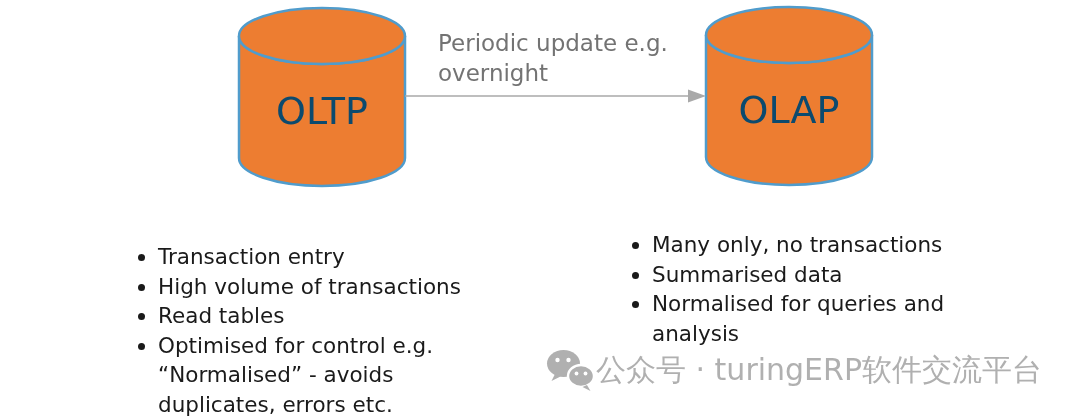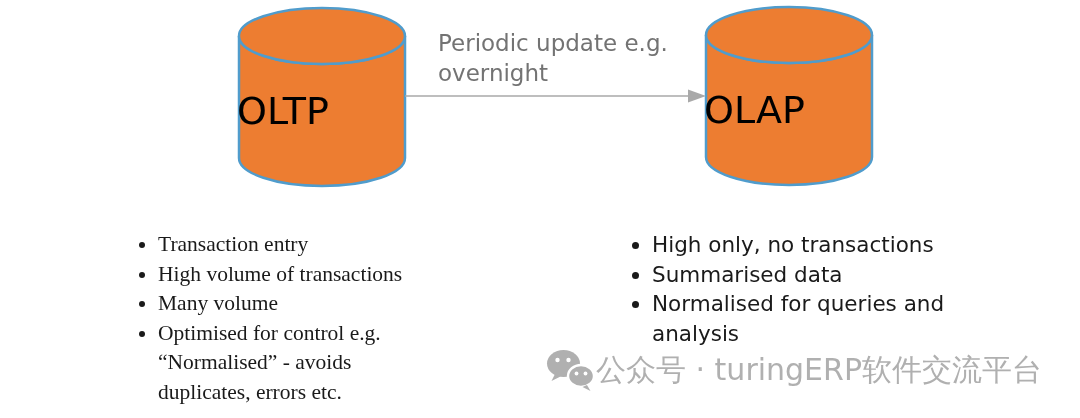--- a/index.html
+++ b/index.html
@@ -7,21 +7,21 @@
     position:relative;
     width:1080px;height:418px;
     background:#ffffff;
     font-family:"DejaVu Sans","Liberation Sans",sans-serif;
     color:#1a1a1a;
     overflow:hidden;
   }
   .cyl{position:absolute;margin:0;width:170px;height:182px;}
   .db-label{
     position:absolute;left:0;right:0;top:86px;
-    text-align:left;font-size:38px;line-height:1;color:#000000;
+    text-align:center;font-size:38px;line-height:1;color:#0c4a6e;
   }
   .arrow-svg{position:absolute;left:405px;top:87px;}
   .arrow-label{
     position:absolute;left:438px;top:28px;width:260px;
     font-size:23px;line-height:30px;white-space:pre-line;color:#737373;
   }
   ul.blist{
     position:absolute;margin:0;padding:0 0 0 38px;width:400px;
     list-style:disc outside;
     font-size:21.5px;line-height:29.5px;
@@ -56,31 +56,31 @@
   </figure>
 
   <svg class="arrow-svg" width="302" height="18" viewBox="0 0 302 18">
     <line x1="0" y1="9" x2="284" y2="9" stroke="#A9A9A9" stroke-width="1.6"></line>
     <polygon points="283,2.5 301,9 283,15.5" fill="#A9A9A9"></polygon>
   </svg>
 
   <div class="arrow-label">Periodic update e.g.
 overnight</div>
 
-  <ul class="blist" style="left:120px;top:230px;font-family:Liberation Serif, serif;">
+  <ul class="blist" style="left:120px;top:242px;">
     <li>Transaction entry</li>
     <li>High volume of transactions</li>
-    <li>Many volume</li>
+    <li>Read tables</li>
     <li>Optimised for control e.g.
 “Normalised” - avoids
 duplicates, errors etc.</li>
   </ul>
 
   <ul class="blist" style="left:614px;top:230px;">
-    <li>High only, no transactions</li>
+    <li>Many only, no transactions</li>
     <li>Summarised data</li>
     <li>Normalised for queries and
 analysis</li>
   </ul>
 
   <div class="watermark">
     <svg width="50" height="42" viewBox="0 0 50 42">
       <g>
         <ellipse cx="17.5" cy="14.5" rx="16.5" ry="13.5" fill="#B0B0B0"></ellipse>
         <path d="M9 25 L5.5 32 L14.5 27.5 Z" fill="#B0B0B0"></path>

